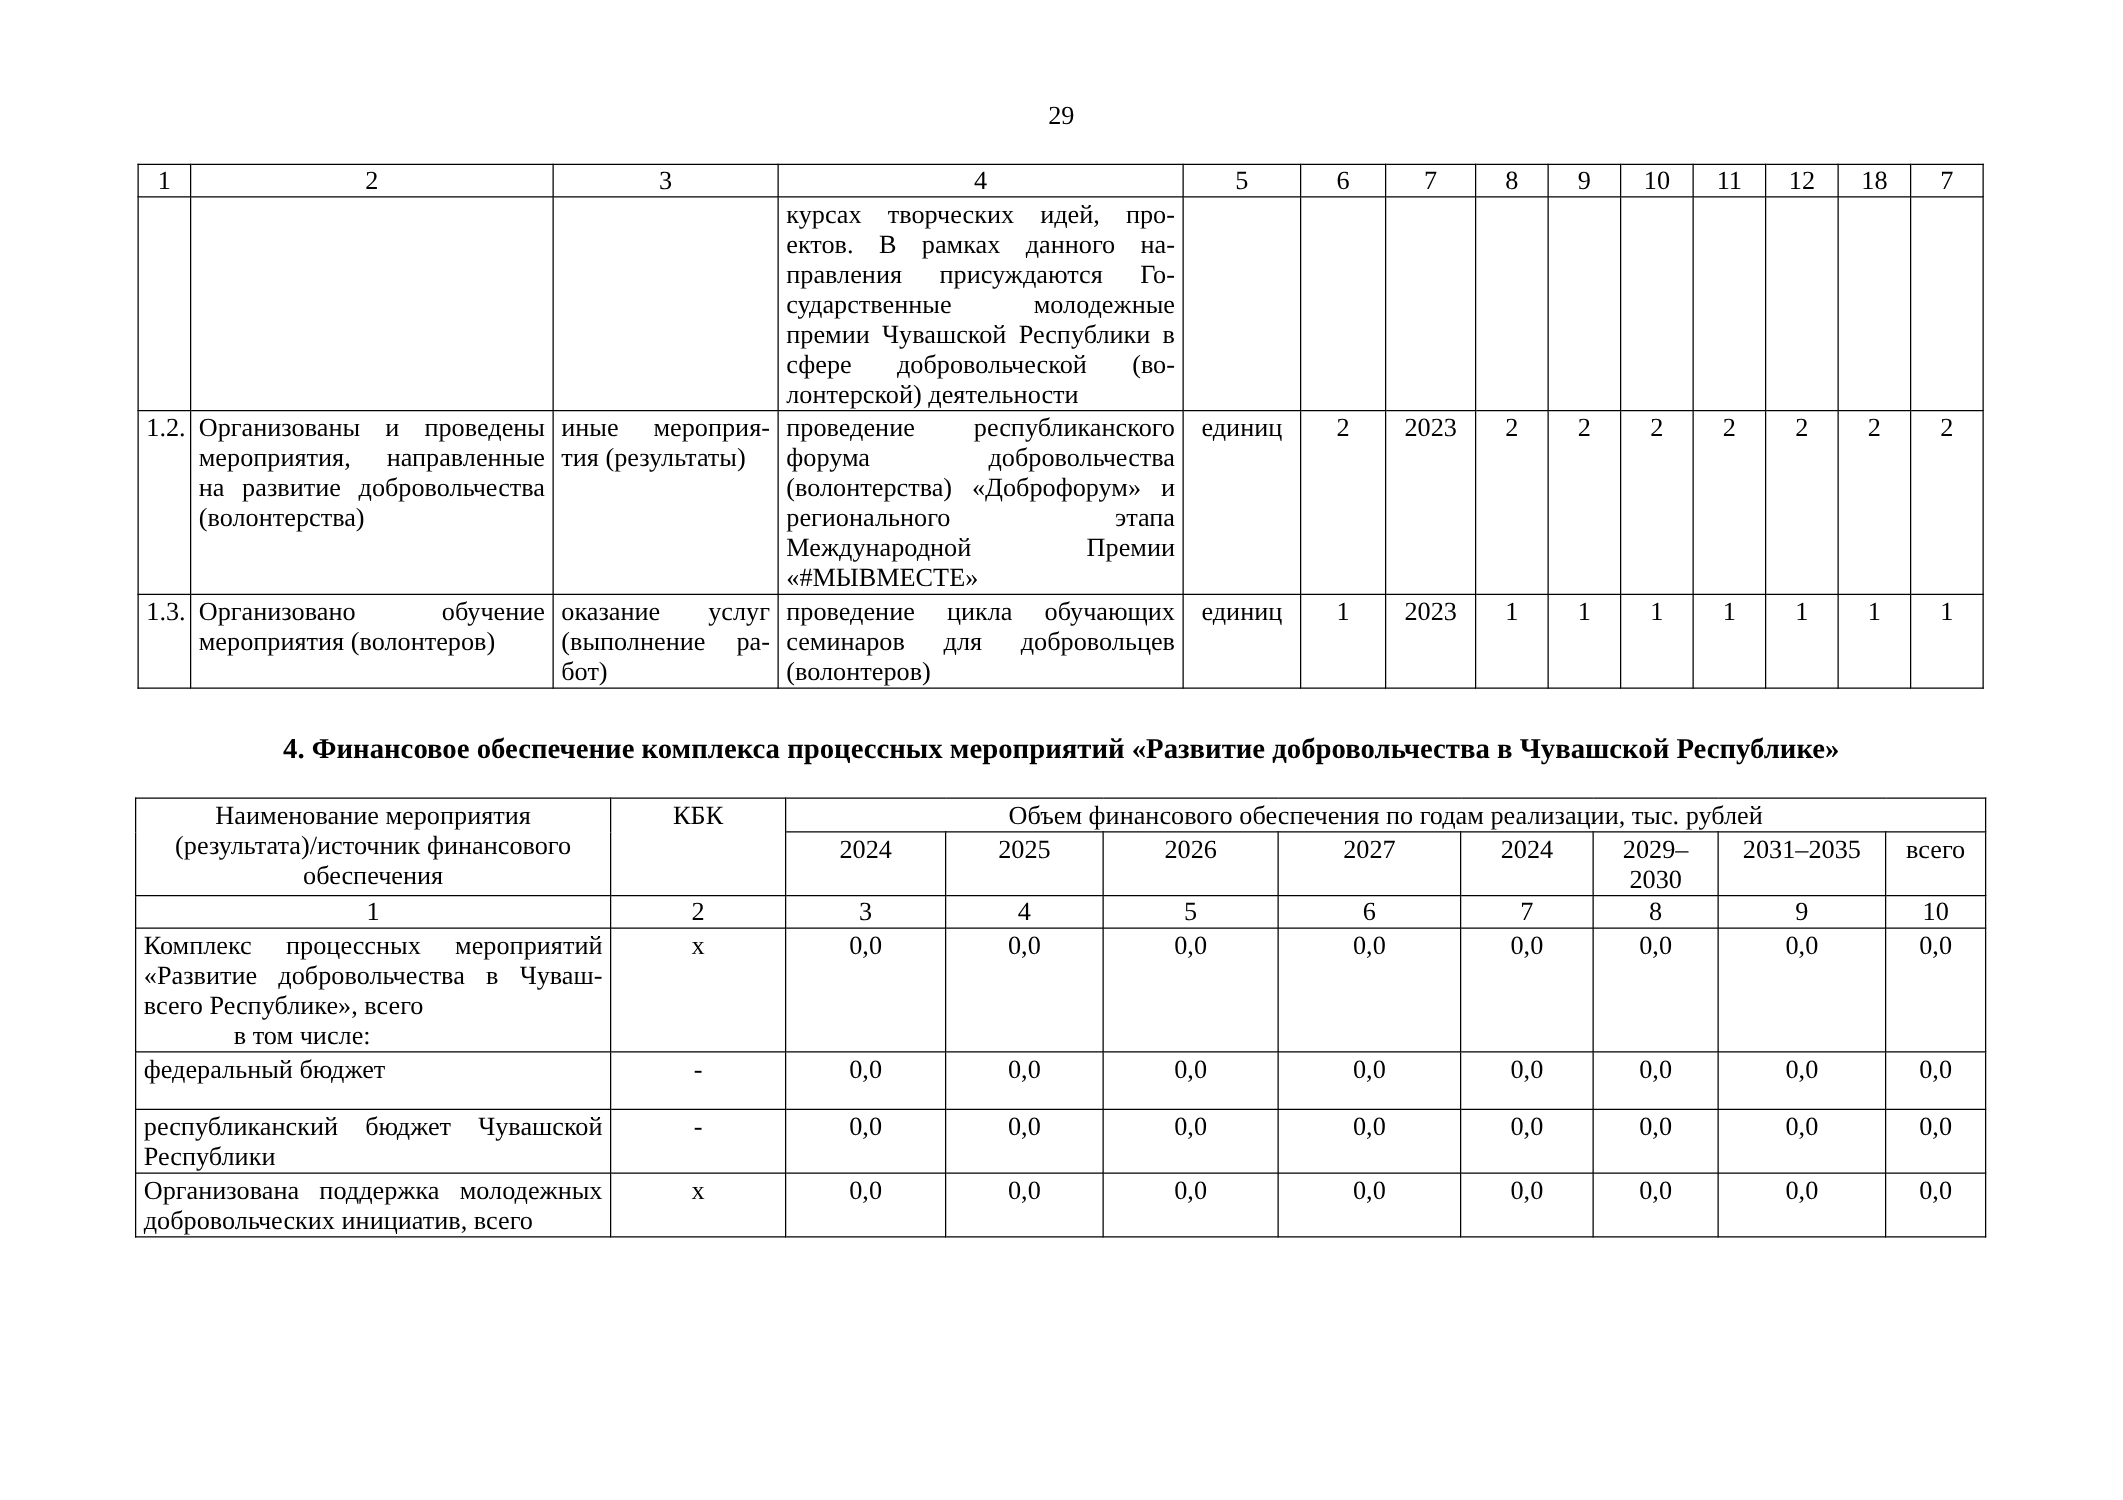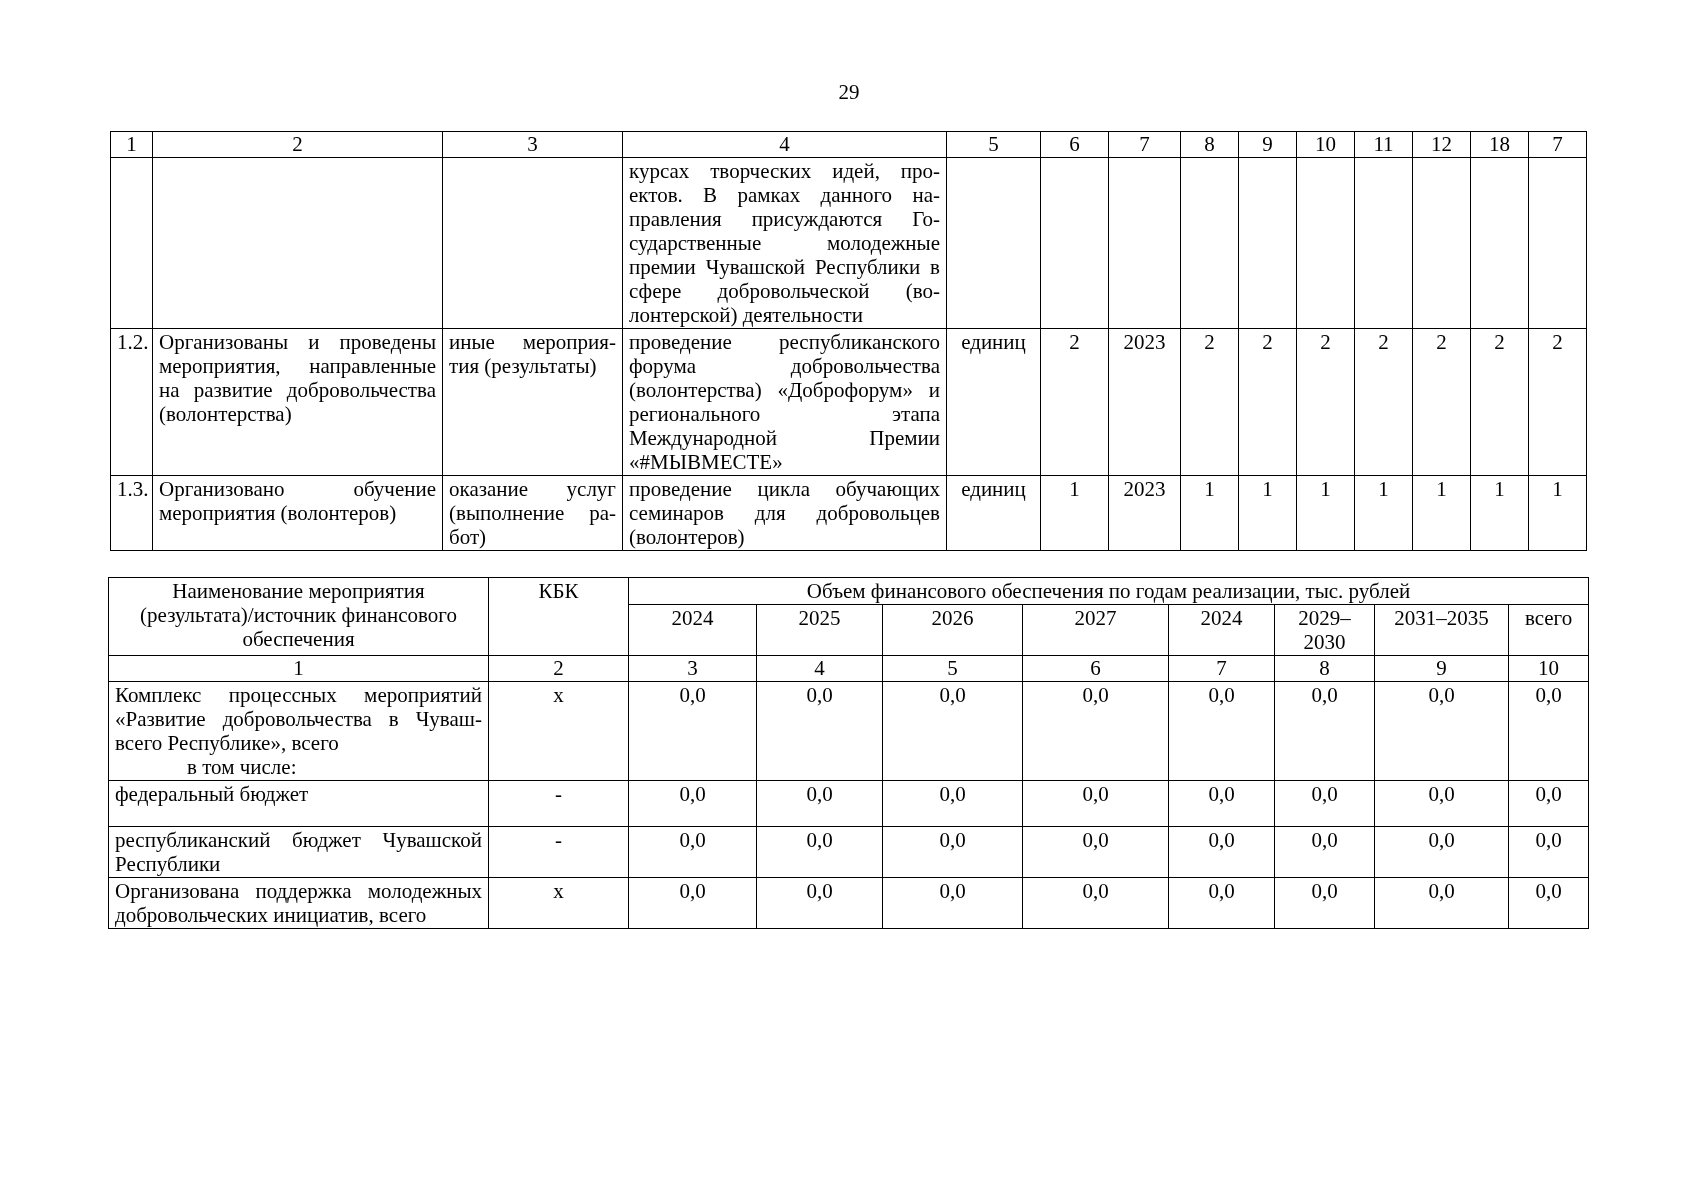--- a/index.html
+++ b/index.html
@@ -124,20 +124,21 @@
         <td class="c">1</td>
         <td class="c">1</td>
         <td class="c">1</td>
         <td class="c">1</td>
         <td class="c">1</td>
         <td class="c">1</td>
       </tr>
     </tbody>
   </table>
 
+  <div class="section-title">4. Финансовое обеспечение комплекса процессных мероприятий «Развитие добровольчества в Чувашской Республике»</div>
 
   <table class="t2">
     <colgroup>
       <col style="width:380px">
         <col style="width:140px">
       <col style="width:128px">
         <col style="width:126px">
         <col style="width:140px">
         <col style="width:146px">
       <col style="width:106px">

